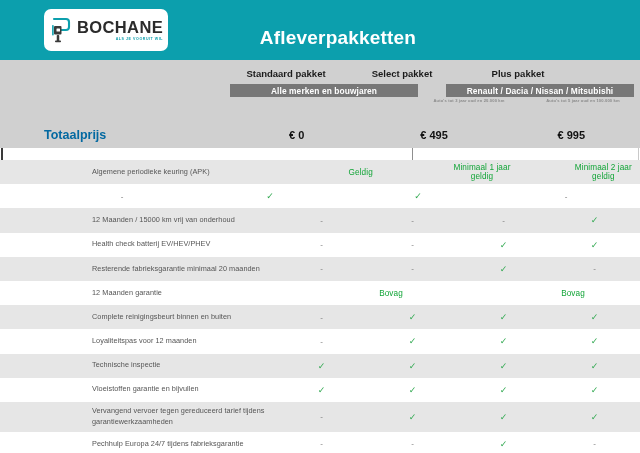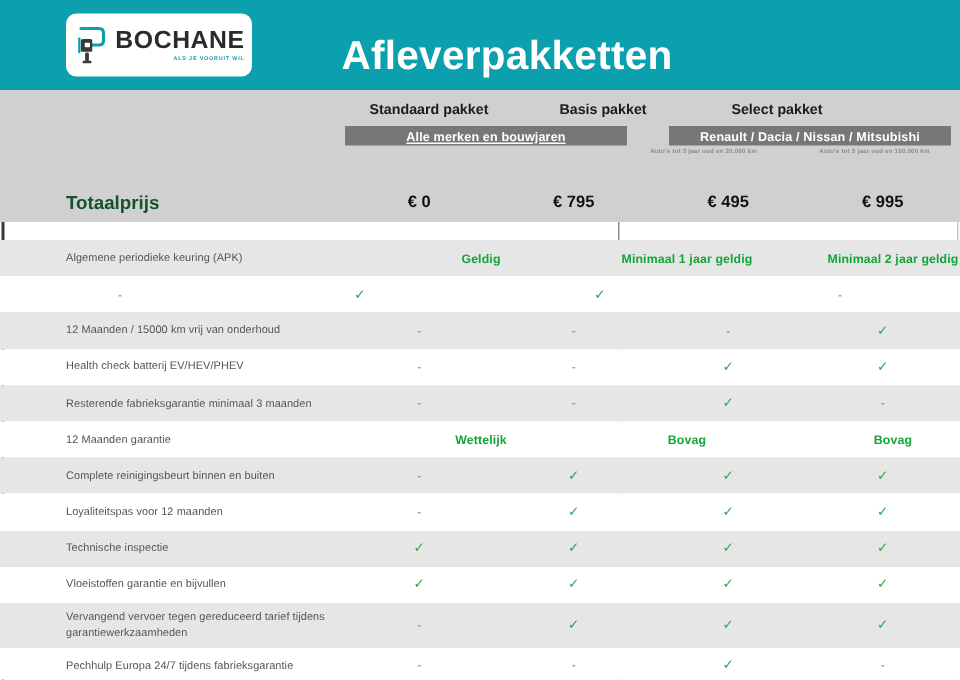--- a/index.html
+++ b/index.html
@@ -29,21 +29,21 @@
     font-family:"Liberation Sans","DejaVu Sans",sans-serif;
   }
   .logo-tag{
     font-size:3.6px;color:#0c9fad;letter-spacing:.55px;margin-top:2.2px;
     font-weight:bold;white-space:nowrap;
   }
   .page-title{
     position:absolute;left:0;right:0;top:0;height:75px;
     display:flex;align-items:center;justify-content:center;
     padding-left:36px;
-    color:#ffffff;font-size:27px;font-weight:bold;letter-spacing:.2px;
+    color:#ffffff;font-size:19px;font-weight:bold;letter-spacing:.2px;
   }
 
   
   .table{position:relative;width:640px;}
   .row{
     position:relative;display:flex;align-items:stretch;
     box-sizing:border-box;
   }
   .c-label{
     width:228px;flex:0 0 228px;box-sizing:border-box;
@@ -63,50 +63,50 @@
     flex:1 1 0;text-align:center;font-size:9.5px;font-weight:bold;color:#1b1b1b;
   }
   .head-name.sp{flex:0 0 228px;}
   .head-bands{position:absolute;left:0;top:24px;width:640px;height:13px;display:flex;}
   .band-spacer{flex:0 0 228px;}
   .band{
     flex:1 1 0;margin:0 6px;background:#777777;color:#ffffff;
     font-size:8.4px;font-weight:bold;letter-spacing:.1px;
     display:flex;align-items:center;justify-content:center;
   }
-  .band.b1{margin-left:2px;margin-right:14px;text-decoration:underline;}
+  .band.b1{margin-left:2px;margin-right:14px;}
   .band.b2{margin-left:14px;margin-right:6px;}
   .head-subs{position:absolute;left:0;top:38px;width:640px;height:9px;display:flex;}
   .sub-spacer{flex:0 0 412px;}
   .sub{
     flex:1 1 0;text-align:center;font-size:4.1px;color:#8a8a8a;font-weight:bold;
     letter-spacing:.15px;white-space:nowrap;
   }
 
   
   .price-row{background:#d0d0d0;height:26px;}
   .price-row .c-label{
-    font-size:12.5px;font-weight:bold;color:#14532d;padding-left:44px;
+    font-size:12.5px;font-weight:bold;color:#0369a1;padding-left:44px;
   }
   .price-val{font-size:11px;font-weight:bold;color:#111111;}
 
   .gap-row{height:12px;background:#ffffff;}
 
   
-  .frow{height:24.2px;}
+  .frow{height:24.2px;padding-left:48px;}
   .frow.shade{background:#e6e6e6;}
   .frow.plain{background:#ffffff;}
   .frow.tall{height:30px;}
   .f-label{
     font-size:7.3px;color:#555555;line-height:1.45;letter-spacing:.05px;
   }
   .f-val{font-size:7.6px;color:#555555;}
   .f-val .tick{color:#2fa84f;font-size:9px;font-weight:bold;}
   .f-val .dash{color:#777777;font-size:8px;}
-  .f-val .word{color:#13a538;font-weight:bold;font-size:8.2px;letter-spacing:.1px;margin-left:48px;}
+  .f-val .word{color:#13a538;font-weight:normal;font-size:8.2px;letter-spacing:.1px;margin-left:48px;}
 
   
   .edge-left{
     position:absolute;left:1px;top:0;bottom:0;width:1.6px;background:#3a3a3a;
   }
   .edge-right{
     position:absolute;right:1px;top:0;bottom:0;width:1.2px;background:#c9c9c9;
   }
   .divider{
     position:absolute;left:412px;top:0;bottom:0;width:1.2px;background:#8f8f8f;
@@ -143,39 +143,38 @@
   <div class="table body-wrap">
 
     <div class="edge-left"></div>
     <div class="edge-right"></div>
     <div class="divider"></div>
 
     <div class="head-wrap">
       <div class="head-names">
         <div class="head-name sp"></div>
         <div class="head-name">Standaard pakket</div>
-        <div class="head-name">Basis pakket</div>
         <div class="head-name">Select pakket</div>
+        <div class="head-name">Plus pakket</div>
       </div>
       <div class="head-bands">
         <div class="band-spacer"></div>
         <div class="band b1">Alle merken en bouwjaren</div>
         <div class="band b2">Renault / Dacia / Nissan / Mitsubishi</div>
       </div>
       <div class="head-subs">
         <div class="sub-spacer"></div>
         <div class="sub">Auto's tot 3 jaar oud en 20.000 km</div>
         <div class="sub">Auto's tot 5 jaar oud en 100.000 km</div>
       </div>
     </div>
 
     <div class="row price-row">
       <div class="c-label">Totaalprijs</div>
       <div class="c-val price-val">€ 0</div>
-      <div class="c-val price-val">€ 795</div>
       <div class="c-val price-val">€ 495</div>
       <div class="c-val price-val">€ 995</div>
     </div>
 
     <div class="gap-row"></div>
 
     <div id="rows-host">
         <div class="row frow shade">
           <div class="c-label f-label">Algemene periodieke keuring (APK)</div>
           <div class="c-val f-val">
@@ -226,39 +225,36 @@
             <span class="dash">-</span>
           </div>
           <div class="c-val f-val">
             <span class="tick">✓</span>
           </div>
           <div class="c-val f-val">
             <span class="tick">✓</span>
           </div>
         </div>
         <div class="row frow shade">
-          <div class="c-label f-label">Resterende fabrieksgarantie minimaal 3 maanden</div>
+          <div class="c-label f-label">Resterende fabrieksgarantie minimaal 20 maanden</div>
           <div class="c-val f-val">
             <span class="dash">-</span>
           </div>
           <div class="c-val f-val">
             <span class="dash">-</span>
           </div>
           <div class="c-val f-val">
             <span class="tick">✓</span>
           </div>
           <div class="c-val f-val">
             <span class="dash">-</span>
           </div>
         </div>
         <div class="row frow plain">
           <div class="c-label f-label">12 Maanden  garantie</div>
-          <div class="c-val f-val">
-            <span class="word">Wettelijk</span>
-          </div>
           <div class="c-val f-val">
             <span class="word">Bovag</span>
           </div>
           <div class="c-val f-val">
             <span class="word">Bovag</span>
           </div>
         </div>
         <div class="row frow shade">
           <div class="c-label f-label">Complete reinigingsbeurt binnen en buiten</div>
           <div class="c-val f-val">

